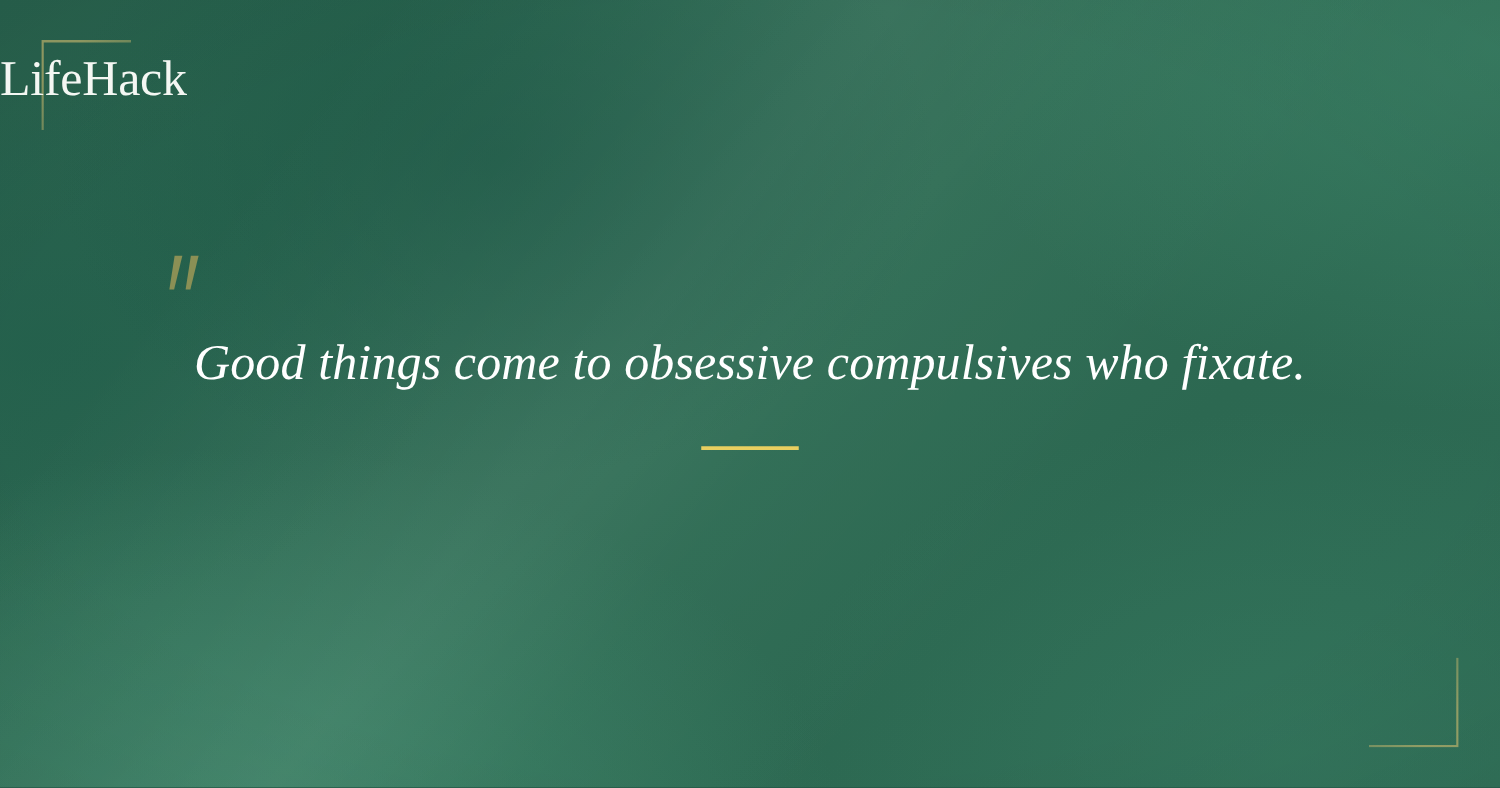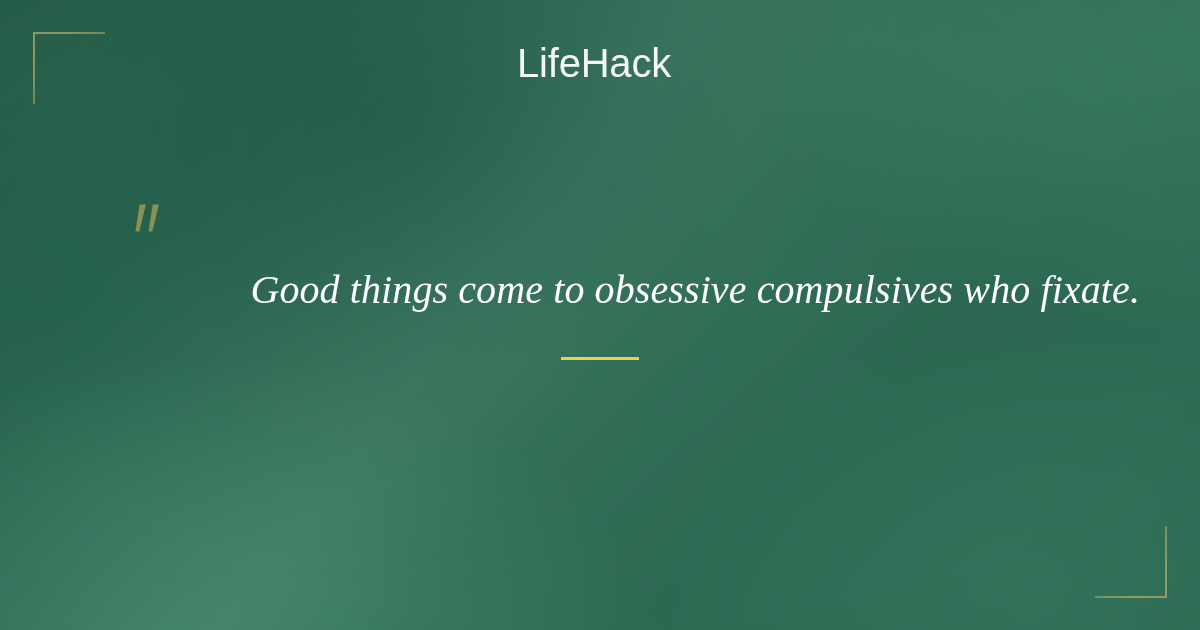--- a/index.html
+++ b/index.html
@@ -68,22 +68,21 @@
     -webkit-mask-image: linear-gradient(315deg, rgba(0,0,0,1) 22%, rgba(0,0,0,0.25) 100%);
     mask-image: linear-gradient(315deg, rgba(0,0,0,1) 22%, rgba(0,0,0,0.25) 100%);
   }
 
   
   .brand {
     position: absolute;
     top: 40px;
     left: 0;
     width: 1188px;
-    text-align: center;
-    font-family: Liberation Sans, sans-serif;
+    font-family: Liberation Serif, serif;
     font-size: 40px;
     line-height: 46px;
     font-weight: 400;
     color: #f4f7f3;
     letter-spacing: -0.2px;
   }
 
   
   .quote-mark {
     position: absolute;
@@ -92,21 +91,21 @@
     width: 44px;
     height: 44px;
   }
 
   
   .quote {
     position: absolute;
     top: 262px;
     left: 60px;
     width: 1080px;
-    text-align: right;
+    text-align: center;
     font-family: "Liberation Serif", "DejaVu Serif", serif;
     font-style: italic;
     font-size: 40px;
     line-height: 56px;
     color: #ffffff;
     letter-spacing: 0.1px;
   }
 
   
   .divider {

